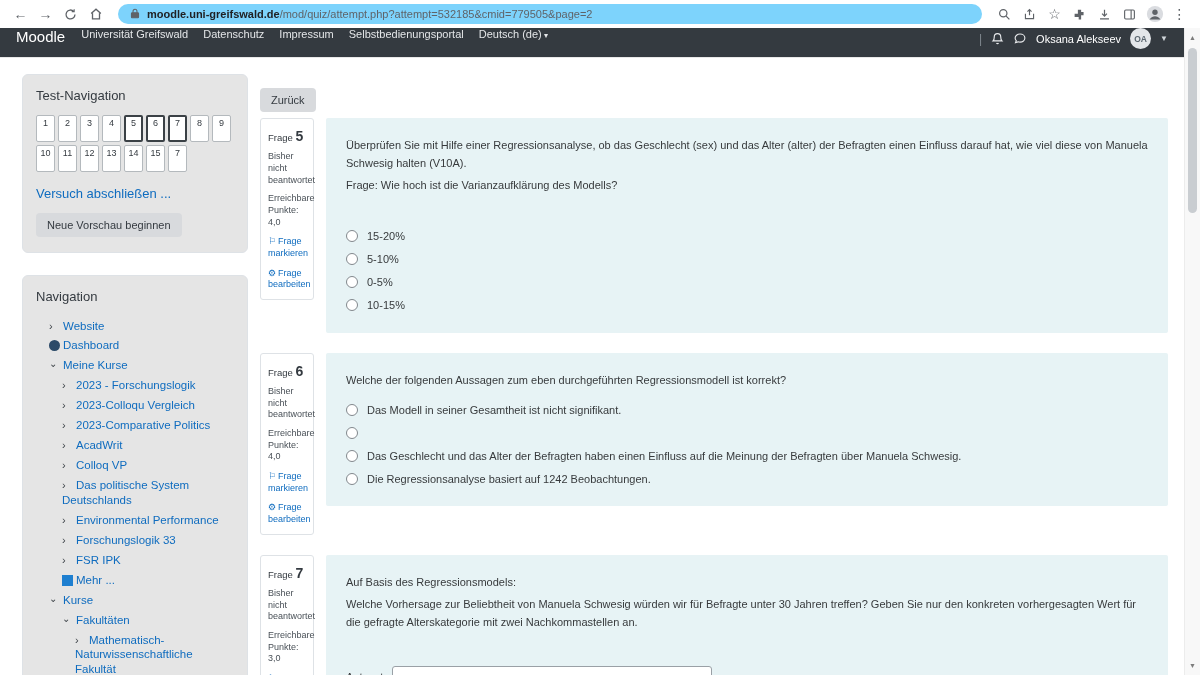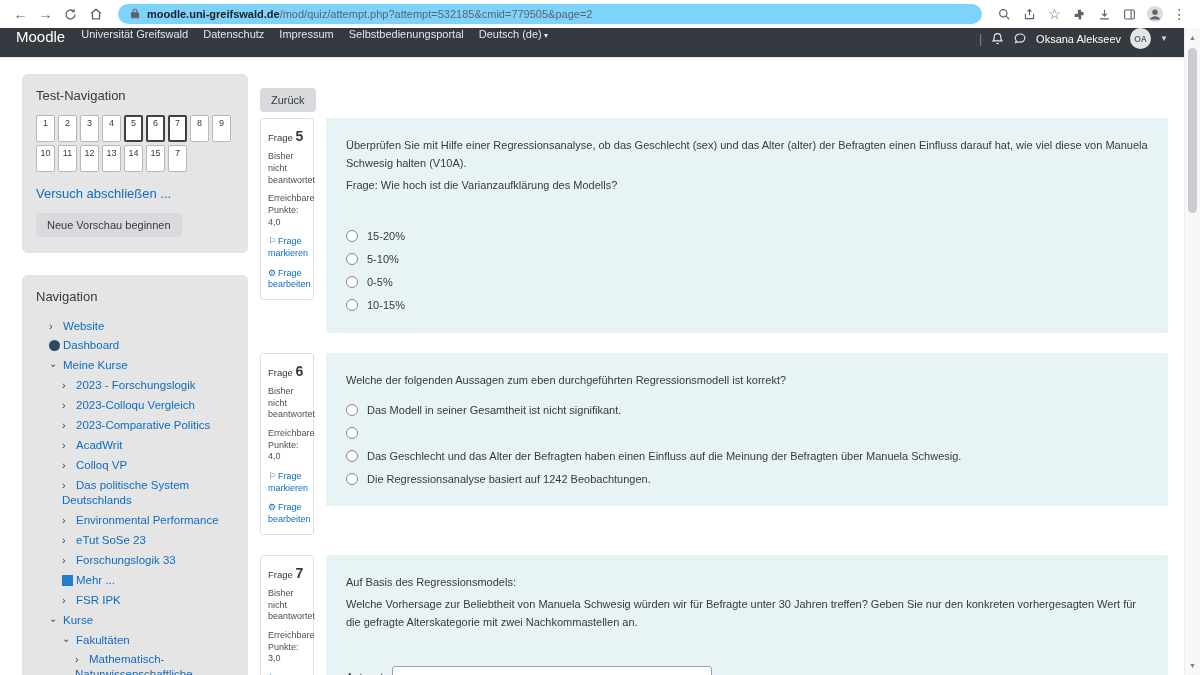--- a/index.html
+++ b/index.html
@@ -268,34 +268,31 @@
           </div>
 
           <div class="tree-row" style="padding-left: 26px;">
             <span class="marker chevron-right"></span><a class="tree-link">Das politische System Deutschlands</a>
           </div>
 
           <div class="tree-row" style="padding-left: 26px;">
             <span class="marker chevron-right"></span><a class="tree-link">Environmental Performance</a>
           </div>
 
-          <div class="tree-row" style="padding-left: 26px;">
-            <span class="marker chevron-right"></span><a class="tree-link">eTut SoSe 23</a>
-          </div>
 
           <div class="tree-row" style="padding-left: 26px;">
             <span class="marker chevron-right"></span><a class="tree-link">Forschungslogik 33</a>
           </div>
 
           <div class="tree-row" style="padding-left: 26px;">
+            <span class="marker chevron-right"></span><a class="tree-link">FSR IPK</a>
+          </div>
+
+          <div class="tree-row" style="padding-left: 26px;">
             <span class="marker square"></span><a class="tree-link">Mehr ...</a>
-          </div>
-
-          <div class="tree-row" style="padding-left: 26px;">
-            <span class="marker chevron-right"></span><a class="tree-link">FSR IPK</a>
           </div>
 
           <div class="tree-row" style="padding-left: 13px;">
             <span class="marker chevron-down"></span><a class="tree-link">Kurse</a>
           </div>
 
           <div class="tree-row" style="padding-left: 26px;">
             <span class="marker chevron-down"></span><a class="tree-link">Fakultäten</a>
           </div>
 

